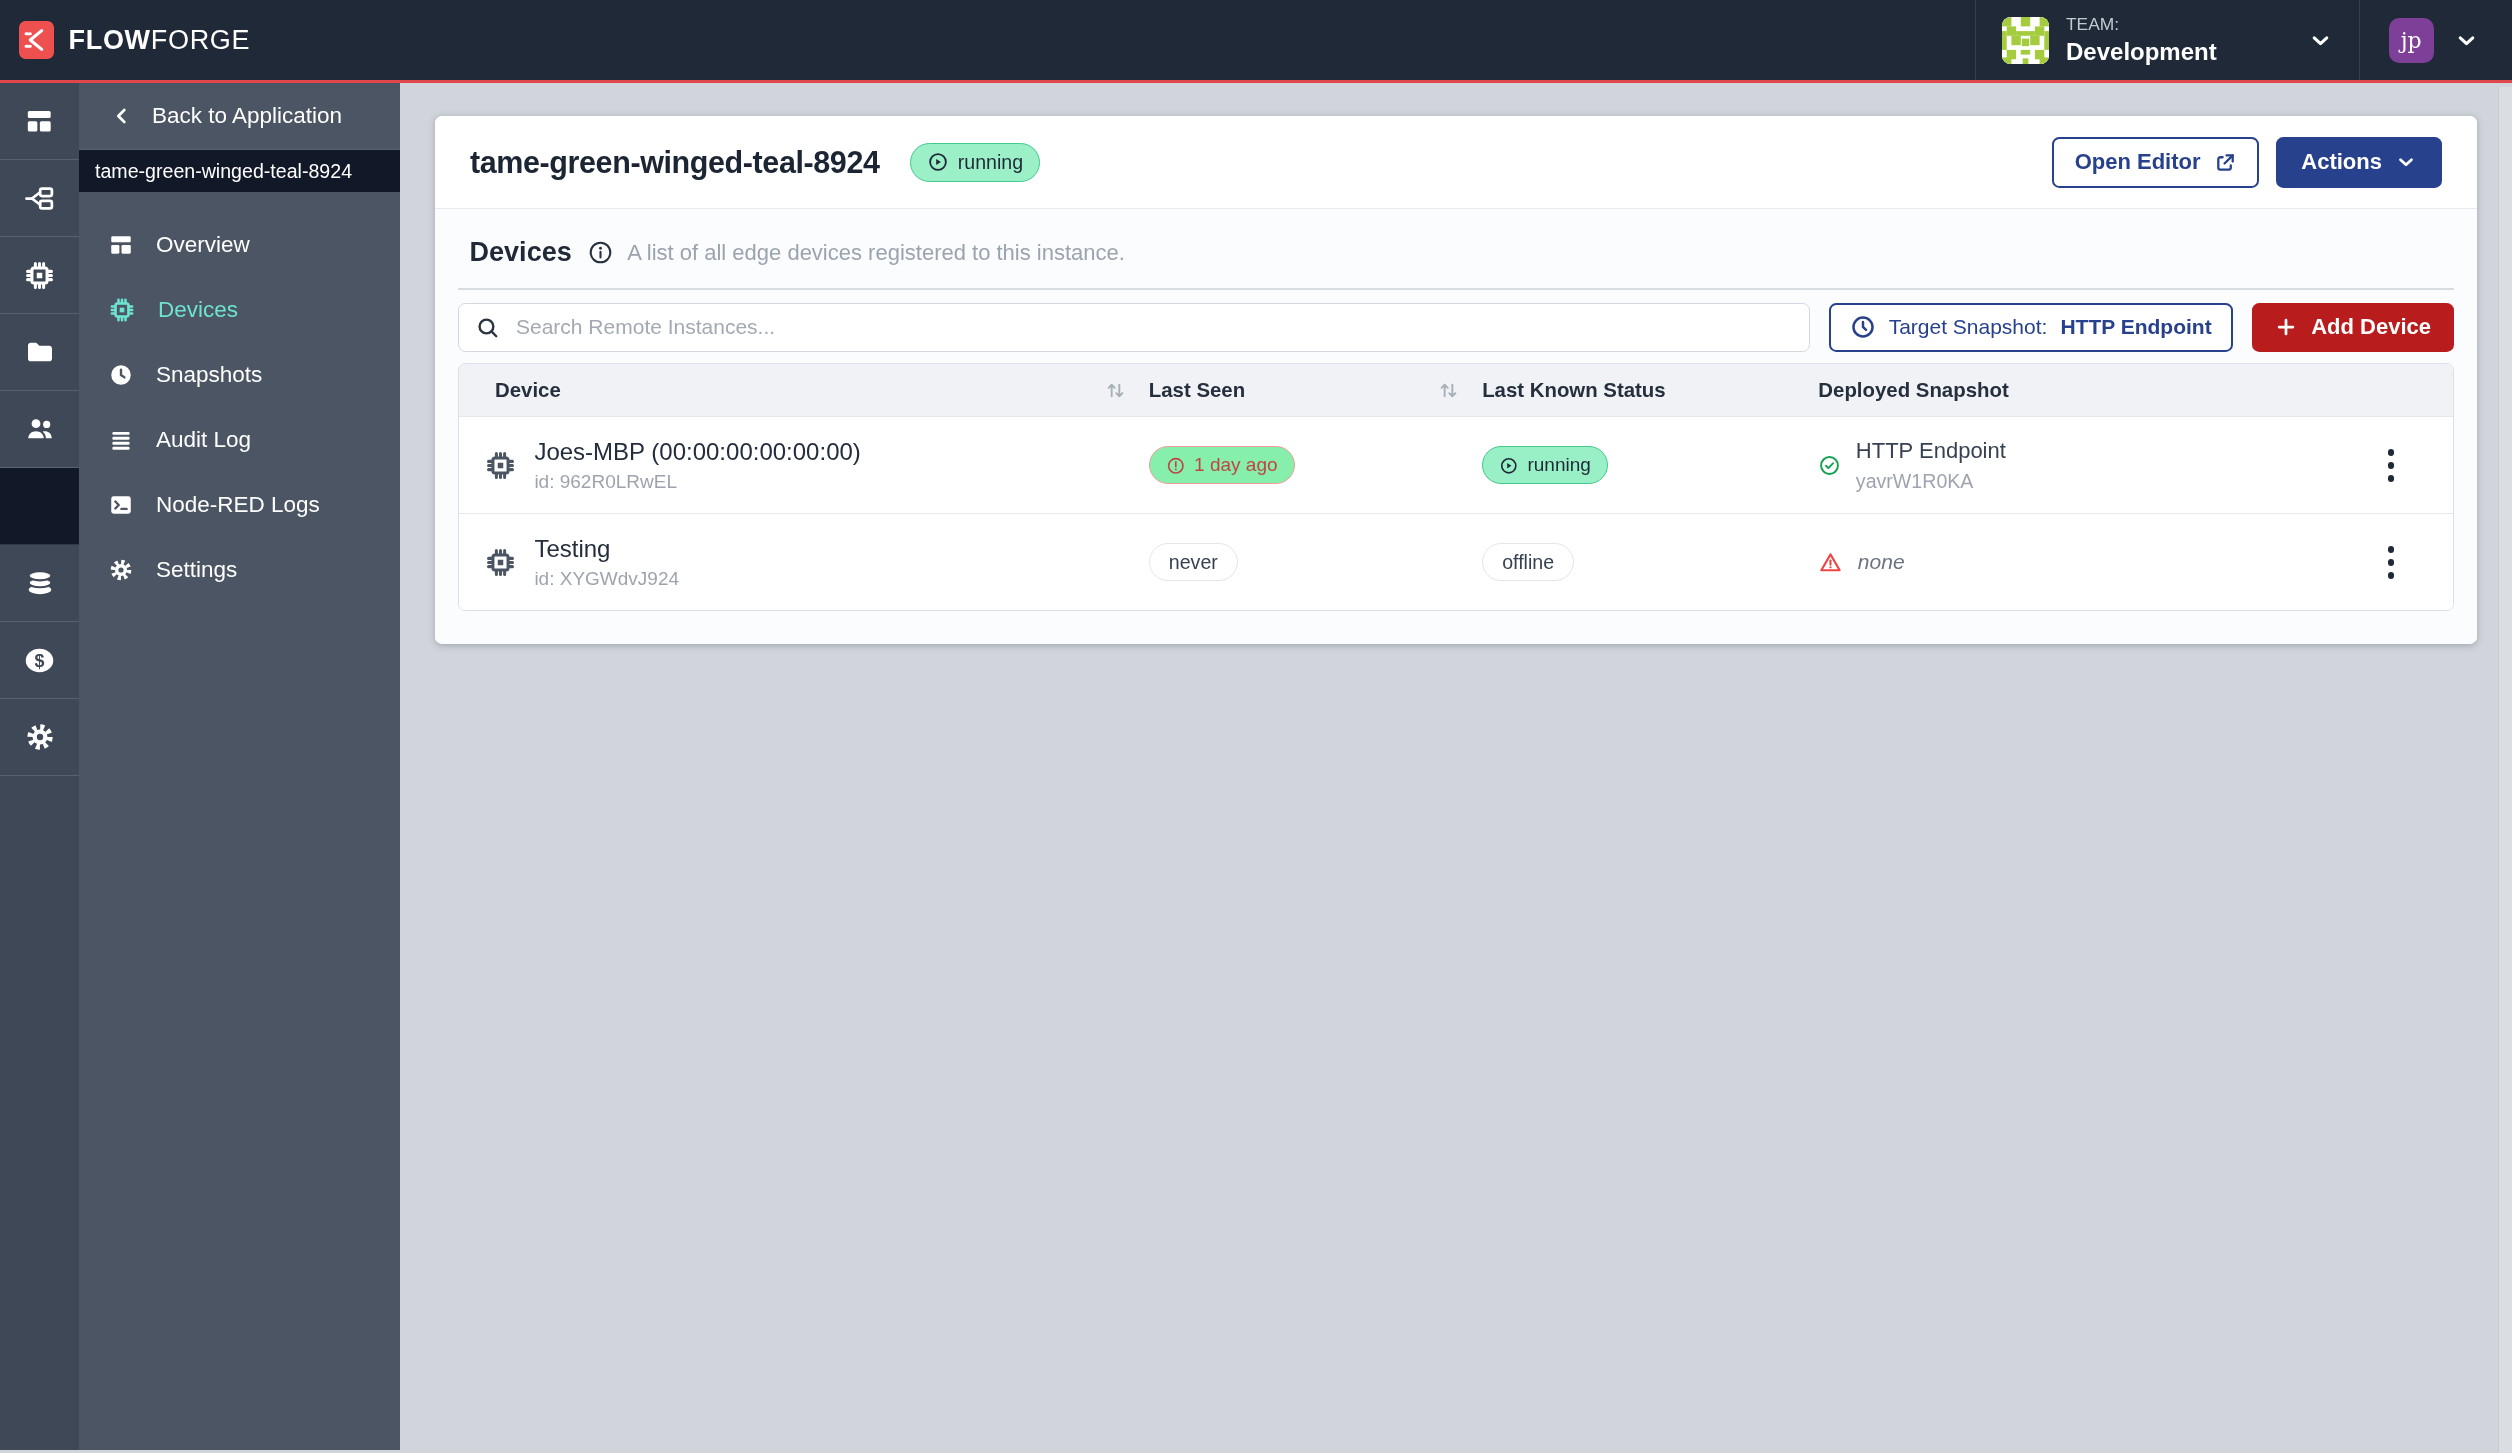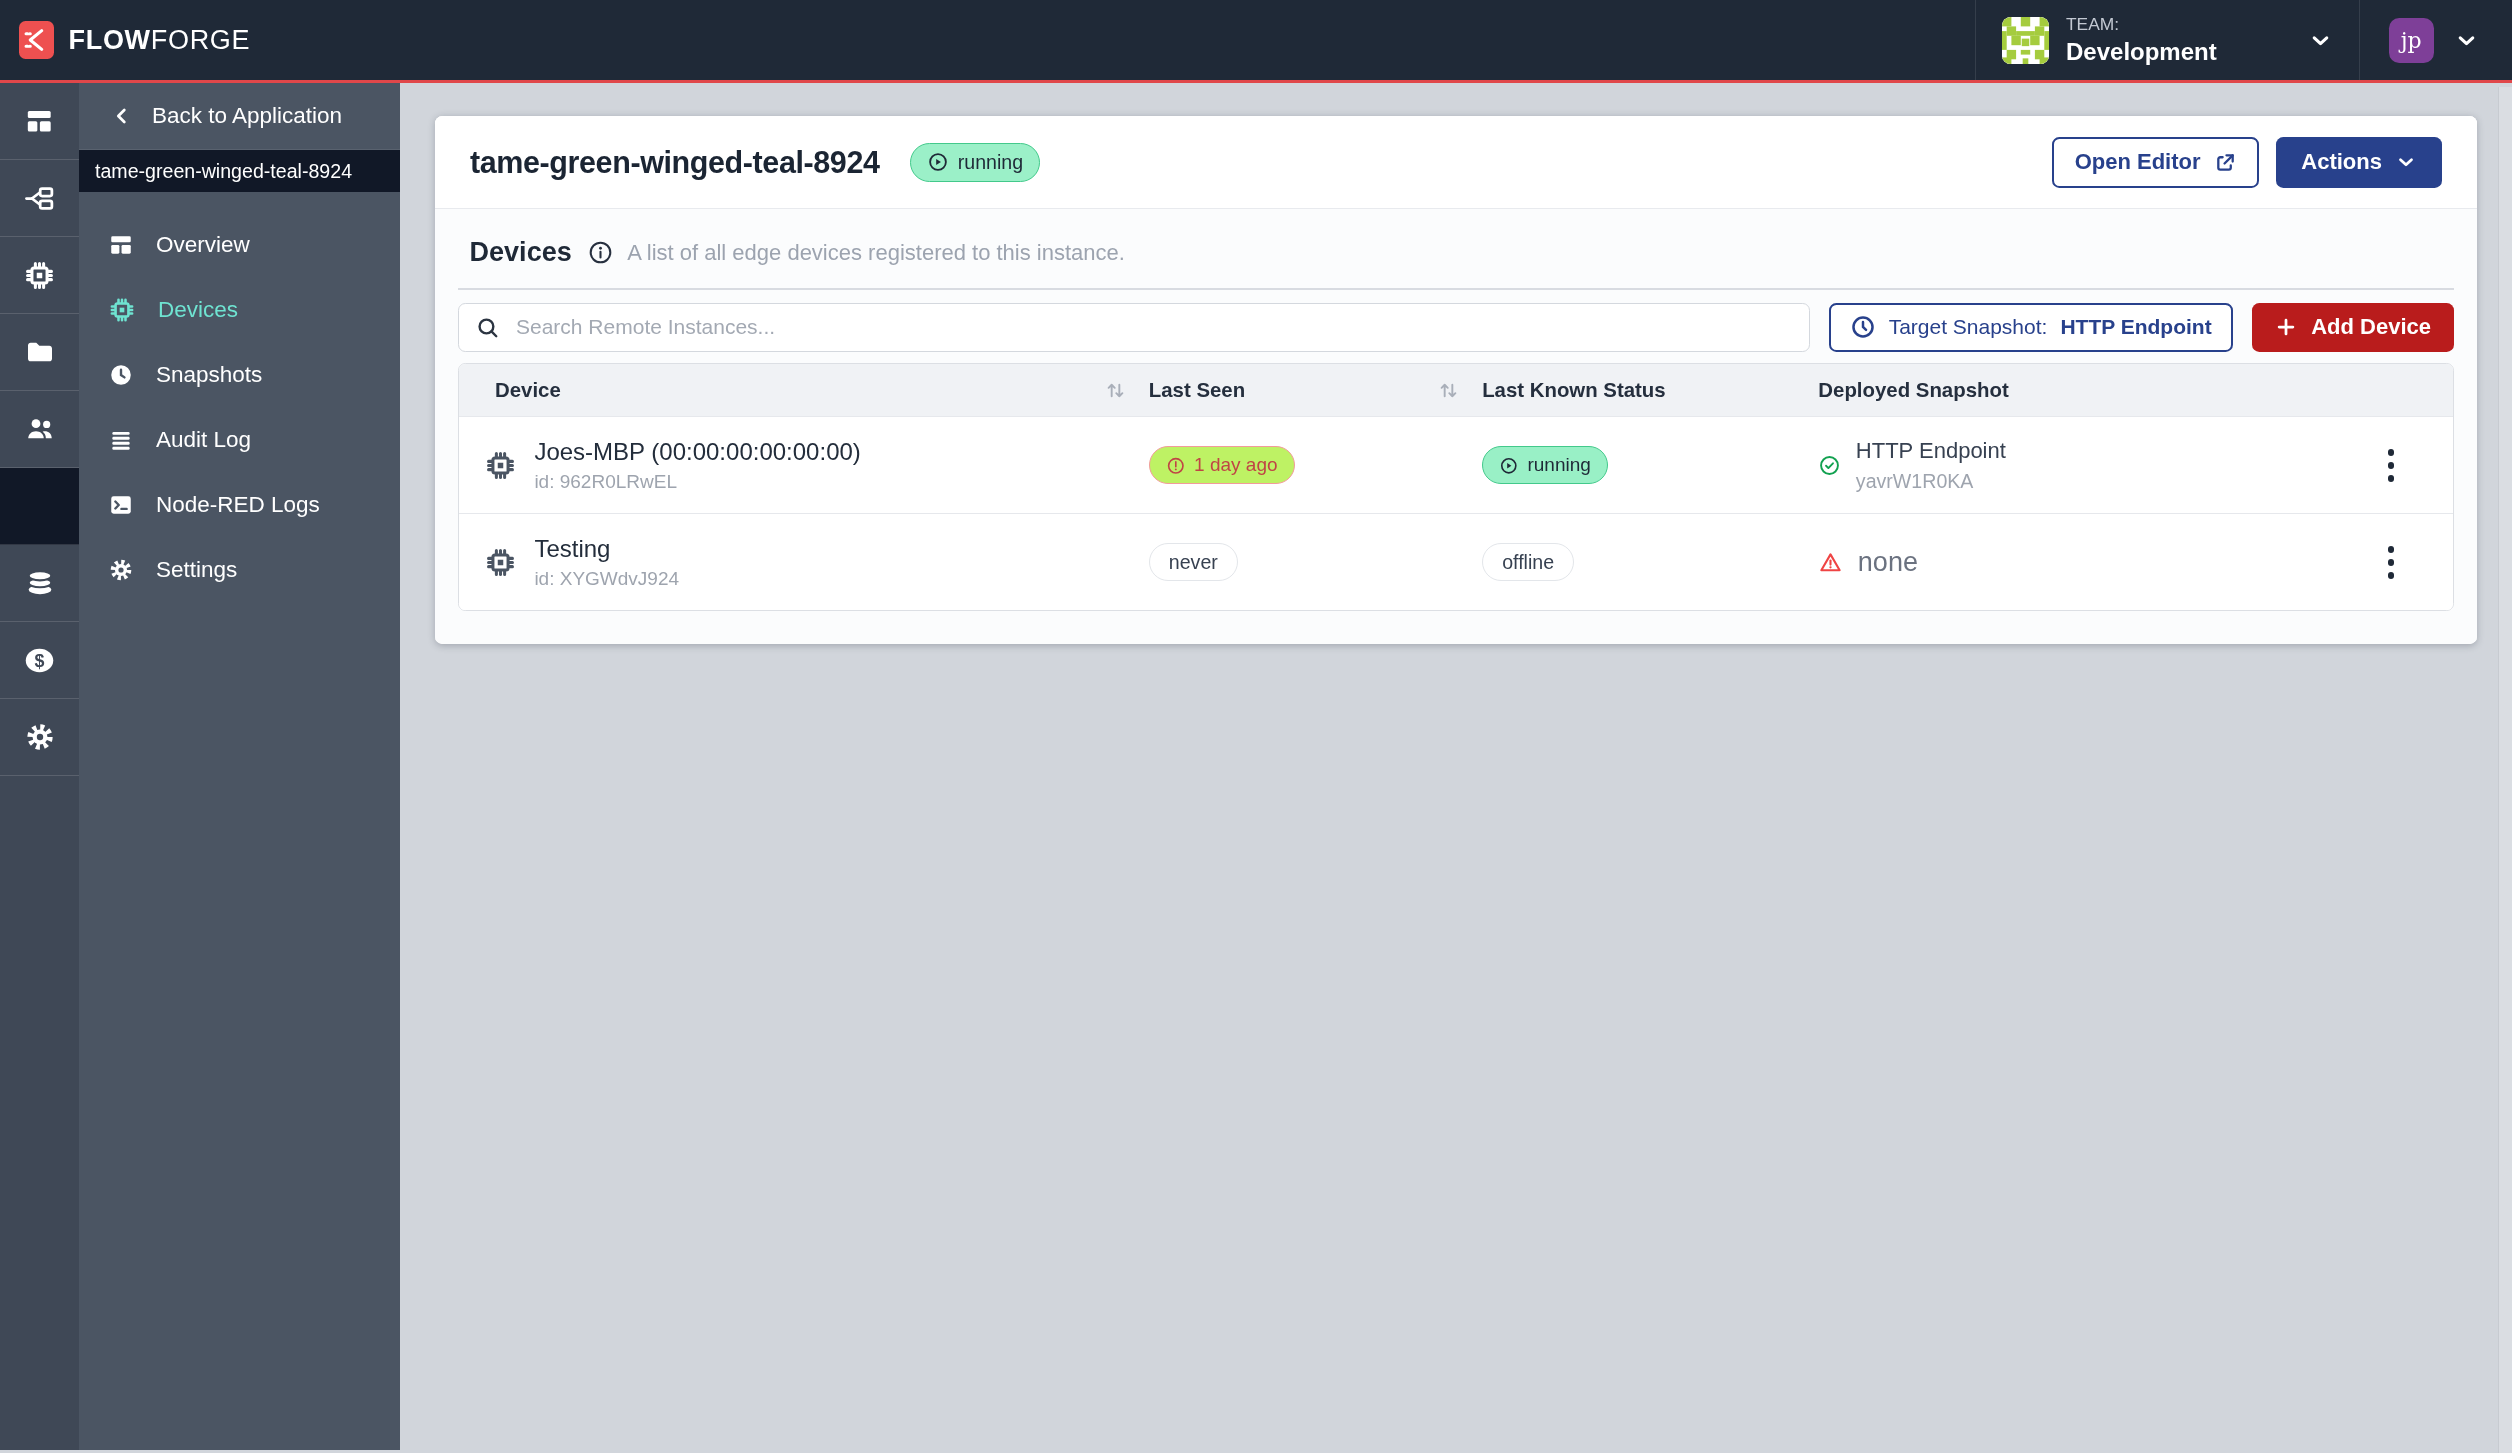--- a/index.html
+++ b/index.html
@@ -125,27 +125,27 @@
   .th.first { padding-left:36px; }
   .sort-icon { margin-left:auto; margin-right:22px; }
   .trow { height:97px; border-top:1.5px solid #E6E8EC; background:#FFFFFF; }
   .device-cell { display:flex; align-items:center; gap:17.4px; padding-left:25px; }
   .device-name { font-size:24px; color:#232D3B; }
   .device-id { font-size:19px; color:#9EA4AE; margin-top:5.8px; }
   .pill {
     display:inline-flex; align-items:center; gap:8.7px; height:38px; padding:0 16px;
     border-radius:726px; font-size:19px;
   }
-  .pill-red   { background:#bef264; border:1.5px solid #F29B9B; color:#C04545; }
+  .pill-red   { background:#86efac; border:1.5px solid #F29B9B; color:#C04545; }
   .pill-green { background:#99F0C6; border:1.5px solid #43C98B; color:#1F2937; }
   .pill-plain { background:#FFFFFF; border:1.5px solid #E3E6EA; color:#374151; font-size:19.6px; padding:0 19px; }
   .snap-cell { display:flex; align-items:center; gap:14.5px; }
   .snap-name { font-size:22px; color:#374151; }
   .snap-id { font-size:19.6px; color:#9EA4AE; margin-top:5.1px; }
-  .snap-none { font-size:27px; color:#6B7280; }
+  .snap-none { font-size:21px; color:#6B7280; font-style:italic; }
   .kebab { display:flex; flex-direction:column; align-items:center; gap:6.5px; cursor:pointer; justify-self:center; padding:7.3px; }
   .kebab i { width:6.5px; height:6.5px; border-radius:50%; background:#1F2937; }
 
   .scroll-strip {
     position:absolute; top:87px; right:0; width:14.5px; height:1367px;
     background:#DADDE2; border-left:0.7px solid #C7CBD1;
   }
 </style>
 </head>
 <body>

